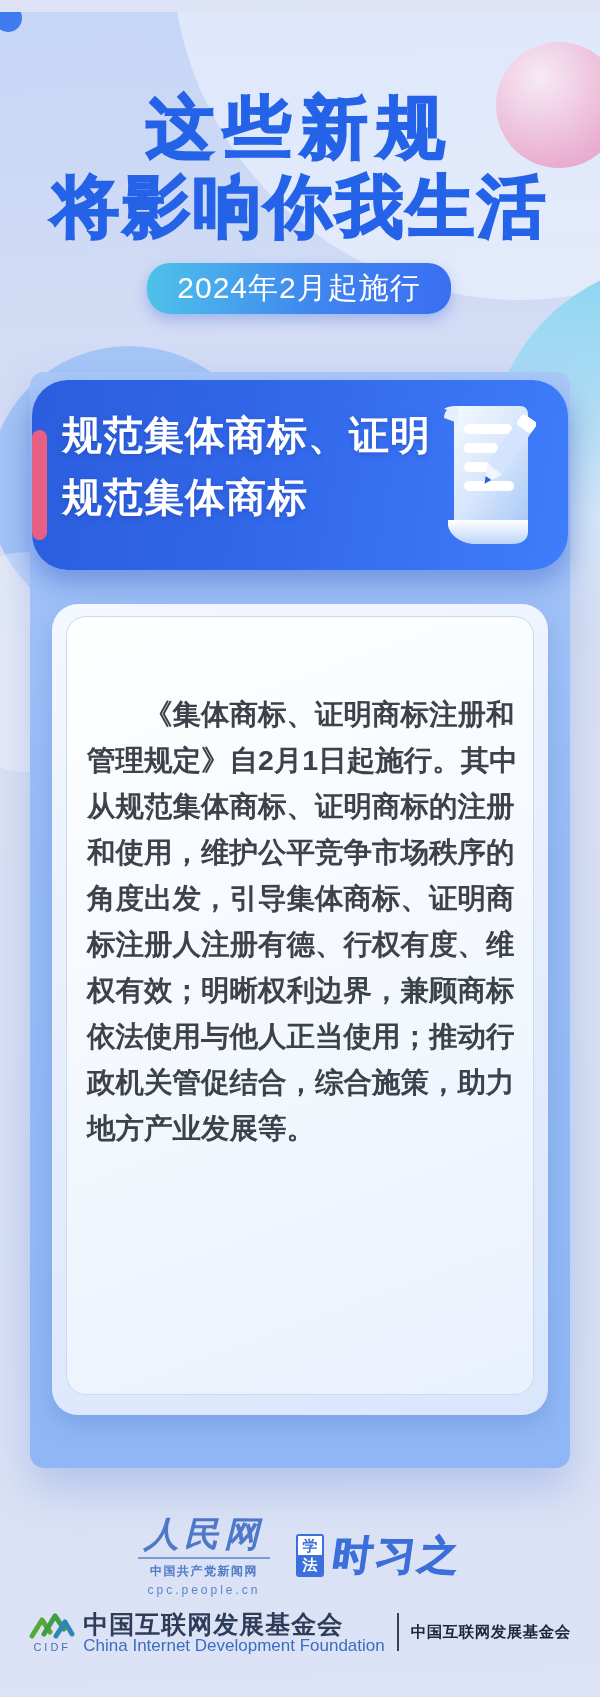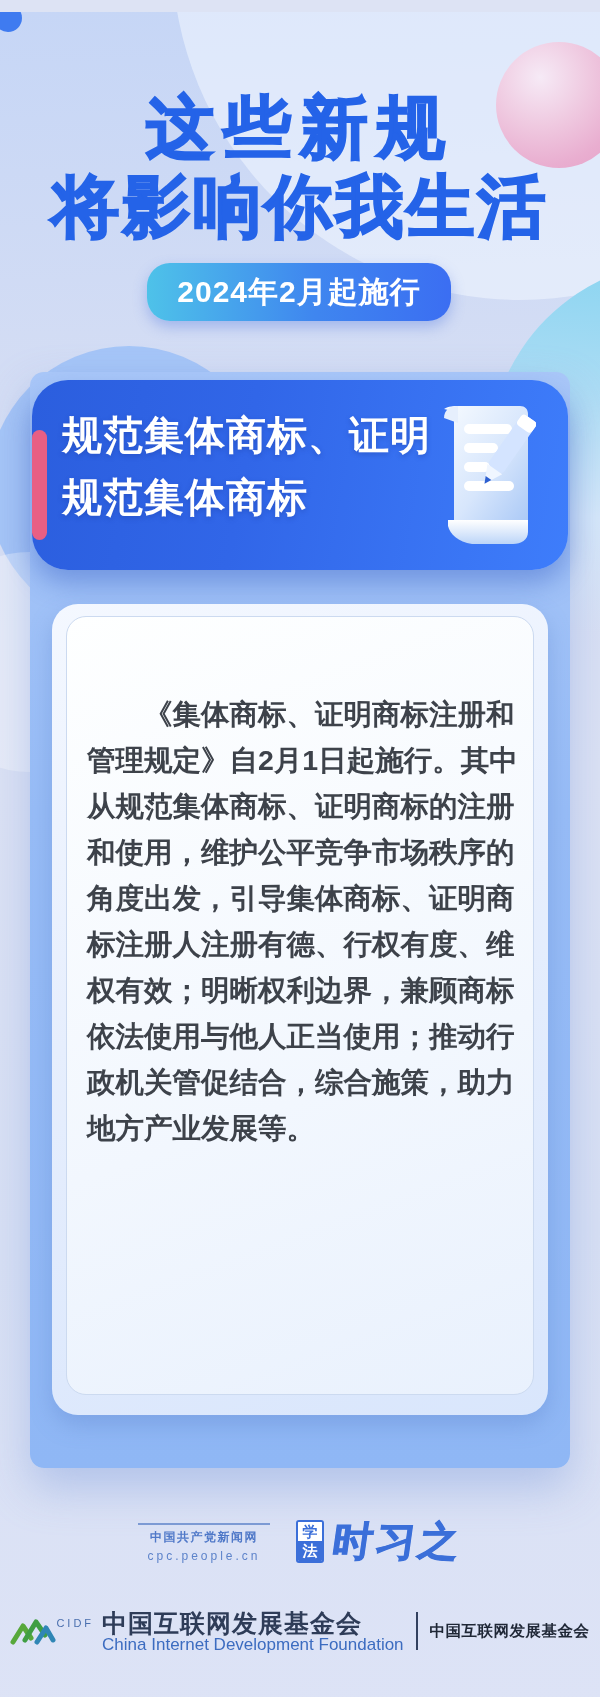--- a/index.html
+++ b/index.html
@@ -18,24 +18,24 @@
   .decor-blue-left{left:-12px;top:334px;width:282px;height:282px;background:rgba(162,195,247,.95);}
   .decor-cyan-right{left:488px;top:248px;width:400px;height:400px;
     background:linear-gradient(185deg,#84d3f0 0%,#abdcf4 35%,#d6e8fa 65%,rgba(230,240,252,0) 92%);}
   .decor-pale-left{left:-80px;top:540px;width:220px;height:220px;background:rgba(255,255,255,.35);}
   
   .hero-title{position:absolute;left:0;top:76px;width:600px;text-align:center;z-index:2;
     color:#2463e8;font-weight:900;font-size:68px;line-height:79px;
     -webkit-text-stroke:2px #2463e8;}
   .hero-title .line1{letter-spacing:9px;}
   .hero-title .line2{letter-spacing:3px;}
-  .hero-badge{position:absolute;left:147px;top:251px;width:304px;height:58px;z-index:2;
+  .hero-badge{position:absolute;left:147px;top:251px;width:304px;height:51px;z-index:2;
     border-radius:23px;display:flex;align-items:center;justify-content:center;
     background:linear-gradient(90deg,#4ec2e9 0%,#3f86ef 55%,#3b6ef2 100%);
-    color:#ffffff;font-size:30px;font-weight:700;letter-spacing:1px;
+    color:#ffffff;font-size:30px;font-weight:400;letter-spacing:1px;
     box-shadow:0 6px 14px rgba(70,110,220,.35);text-align:right;}
   
   .outer-card{position:absolute;left:30px;top:360px;width:540px;height:1096px;z-index:2;
     border-radius:14px;background:linear-gradient(180deg,#a9c7f8 0%,#97bcf6 40%,#8fb7f5 100%);
     box-shadow:0 20px 44px rgba(128,158,220,.45);}
   .card-header{position:absolute;left:2px;top:8px;width:536px;height:190px;
     border-radius:36px;overflow:hidden;
     background:linear-gradient(100deg,#2b5ede 0%,#3166e8 40%,#3e7dfb 100%);
     box-shadow:0 14px 26px rgba(38,78,190,.38);}
   .accent-bar{position:absolute;left:0;top:50px;width:15px;height:110px;border-radius:8px;background:#e85f84;}
@@ -64,21 +64,21 @@
   .people-url{font-size:12px;font-weight:normal;letter-spacing:3px;margin-top:3px;color:#5d83ca;}
   .xuefa-group{display:flex;align-items:center;gap:9px;}
   .xf-badge{display:flex;flex-direction:column;width:28px;border:2px solid #3b6fd9;border-radius:3px;overflow:hidden;}
   .xf-top{background:#ffffff;color:#3b6fd9;font-size:15px;font-weight:900;text-align:center;line-height:19px;height:19px;}
   .xf-bottom{background:#3b6fd9;color:#ffffff;font-size:15px;font-weight:900;text-align:center;line-height:20px;height:20px;}
   .shixizhi{color:#3b6fd9;font-size:40px;font-weight:900;transform:skewX(-8deg);letter-spacing:3px;
     -webkit-text-stroke:1px #3b6fd9;}
   .footer-row2{position:absolute;left:0;top:1598px;width:600px;display:flex;
     align-items:center;justify-content:center;gap:12px;z-index:2;}
   .cidf-block{display:flex;align-items:center;gap:8px;}
-  .cidf-mark{display:flex;flex-direction:row;}
+  .cidf-mark{display:flex;flex-direction:column;align-items:center;}
   .cidf-abbr{font-size:11px;letter-spacing:3px;color:#4a6fae;margin-top:1px;}
   .cidf-names{display:flex;flex-direction:column;}
   .cidf-cn{font-size:25px;font-weight:800;color:#2e3c58;letter-spacing:1px;line-height:27px;}
   .cidf-en{font-size:17px;color:#3c6cc0;line-height:15px;}
   .footer-divider{width:2px;height:38px;background:#33415f;}
   .support-block{display:flex;flex-direction:column;color:#1f2736;font-weight:800;
     font-size:15.5px;line-height:20px;letter-spacing:.5px;}
 </style>
 </head>
 <body>
@@ -141,20 +141,21 @@
       <div class="white-panel">
         <p class="body-text">
           <span class="body-text-inner">《集体商标、证明商标注册和管理规定》自2月1日起施行。其中从规范集体商标、证明商标的注册和使用，维护公平竞争市场秩序的角度出发，引导集体商标、证明商标注册人注册有德、行权有度、维权有效；明晰权利边界，兼顾商标依法使用与他人正当使用；推动行政机关管促结合，综合施策，助力地方产业发展等。</span>
         </p>
       </div>
     </div>
   </div>
 
   <div class="footer-row1">
     <div class="people-block">
+      <div class="people-calligraphy">人民网</div>
       <div class="people-rule"></div>
       <div class="people-sitename">中国共产党新闻网</div>
       <div class="people-url">cpc.people.cn</div>
     </div>
     <div class="xuefa-group">
       <div class="xf-badge">
         <div class="xf-top">学</div>
         <div class="xf-bottom">法</div>
       </div>
       <div class="shixizhi">时习之</div>

